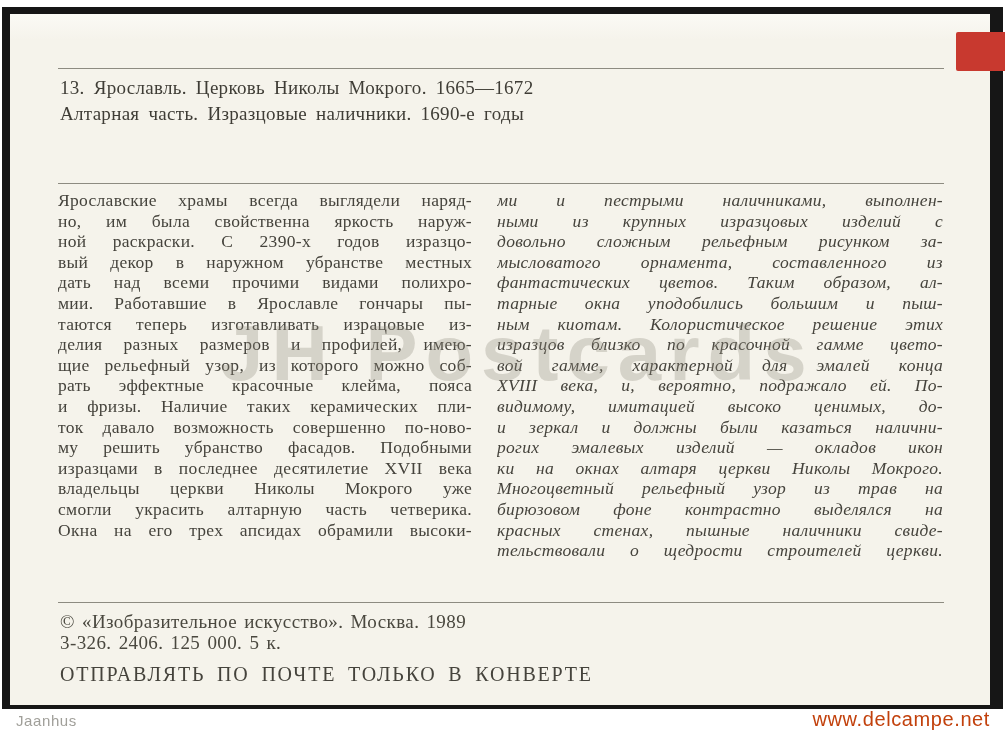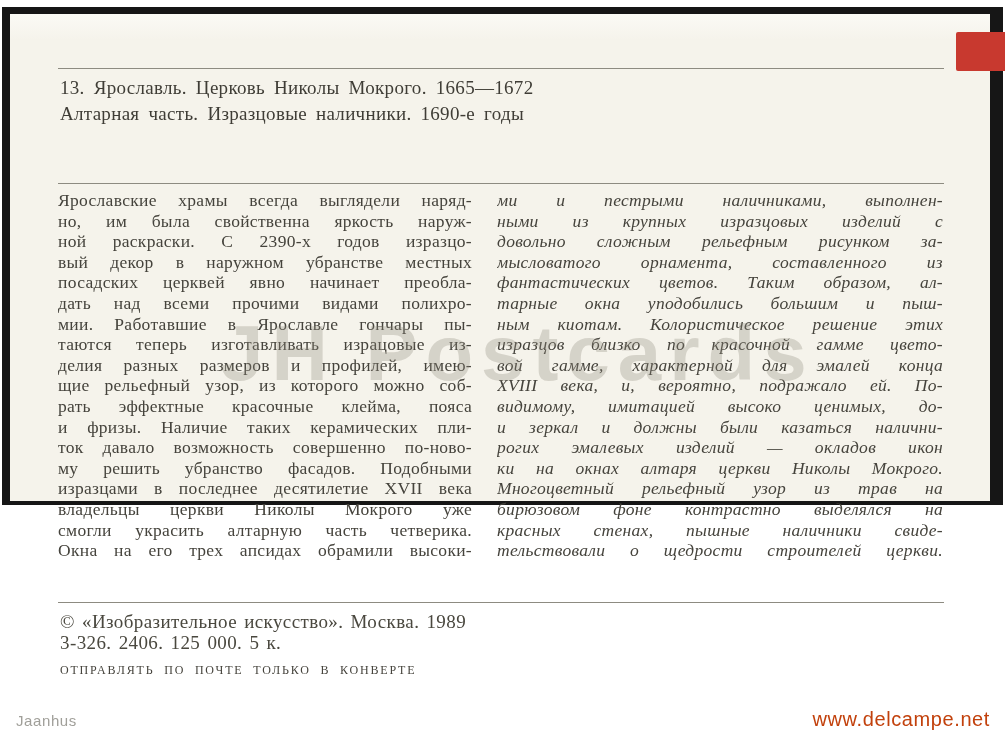--- a/index.html
+++ b/index.html
@@ -6,21 +6,21 @@
   body{
     width:1005px;height:730px;
     background:#ffffff;
     font-family:"Liberation Serif", serif;
     position:relative;overflow:hidden;
   }
   .page{position:absolute;inset:0;}
   
   .card{
     position:absolute;left:2px;top:7px;
-    width:1001px;height:498px;
+    width:1001px;height:702px;
     box-sizing:border-box;
     border:solid #161616;
     border-width:7px 13px 4px 8px;
     background:linear-gradient(180deg,#fbfaf5 0px,#f5f3eb 26px,#f5f3eb 100%);
   }
   .card-inner{position:absolute;inset:0;}
   .rule{position:absolute;left:48px;width:886px;height:1px;background:#8d8b81;}
   .rule1{top:54px;}
   .rule2{top:169px;}
   .rule3{top:588px;}
@@ -45,21 +45,21 @@
     text-align:justify;overflow:hidden;white-space:normal;
   }
   .line::after{content:"";display:inline-block;width:100%;height:0;}
   .imprint{
     position:absolute;left:50px;top:597px;
     font-size:19px;line-height:21px;color:#4a483f;
     letter-spacing:0.4px;word-spacing:2px;
   }
   .mailing{
     position:absolute;left:50px;top:649px;
-    font-size:12px;color:#45433c;
+    font-size:20px;color:#45433c;
     letter-spacing:1.8px;word-spacing:5px;
   }
   .stamp{
     position:absolute;left:946px;top:18px;width:54px;height:39px;
     border-radius:2px;z-index:5;
   }
   .watermark{
     position:absolute;left:220px;top:314px;z-index:4;
     font-family:"Liberation Sans", sans-serif;
     font-weight:bold;font-size:78px;line-height:1;
@@ -93,21 +93,20 @@
       </div>
 
 
       <div class="rule rule2"></div>
 
       <div class="col col-left">
           <div class="line">Ярославские храмы всегда выглядели наряд-</div>
           <div class="line">но, им была свойственна яркость наруж-</div>
           <div class="line">ной раскраски. С 2390-х годов изразцо-</div>
           <div class="line">вый декор в наружном  убранстве местных</div>
-          <div class="line">посадских церквей явно начинает преобла-</div>
           <div class="line">дать над всеми прочими видами полихро-</div>
           <div class="line">мии. Работавшие в Ярославле гончары пы-</div>
           <div class="line">таются теперь изготавливать израцовые из-</div>
           <div class="line">делия разных размеров и профилей, имею-</div>
           <div class="line">щие рельефный узор, из которого можно соб-</div>
           <div class="line">рать эффектные красочные клейма, пояса</div>
           <div class="line">и фризы. Наличие таких керамических пли-</div>
           <div class="line">ток давало возможность совершенно по-ново-</div>
           <div class="line">му решить убранство фасадов. Подобными</div>
           <div class="line">изразцами в последнее десятилетие XVII века</div>

